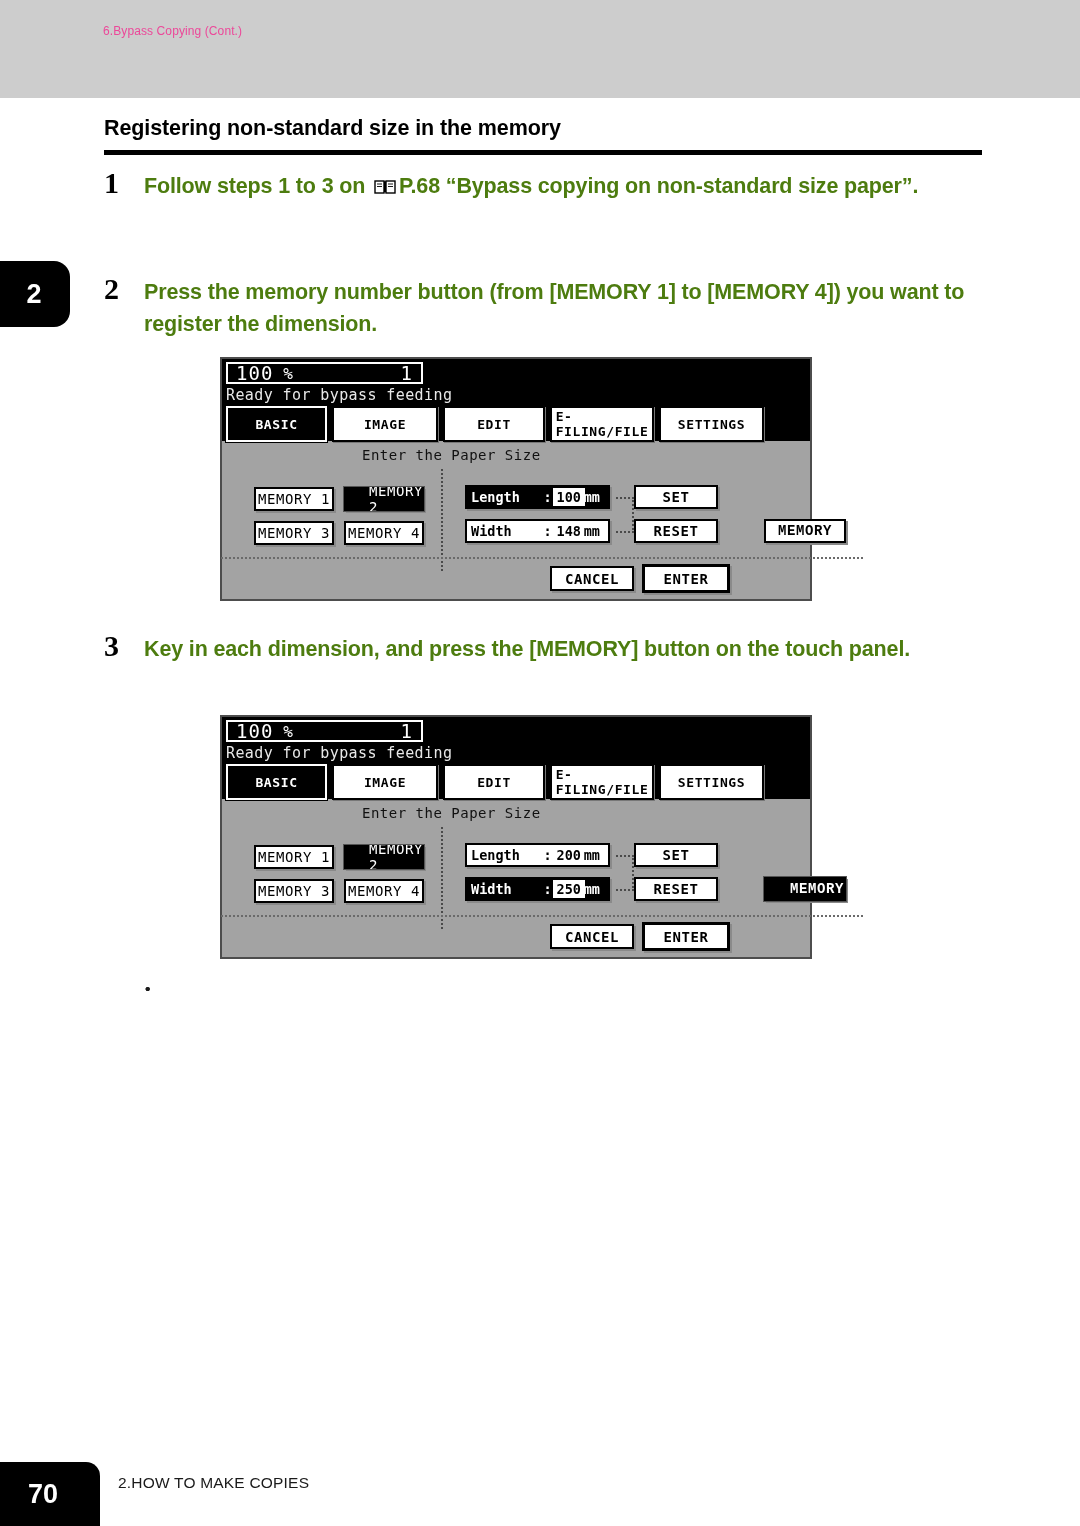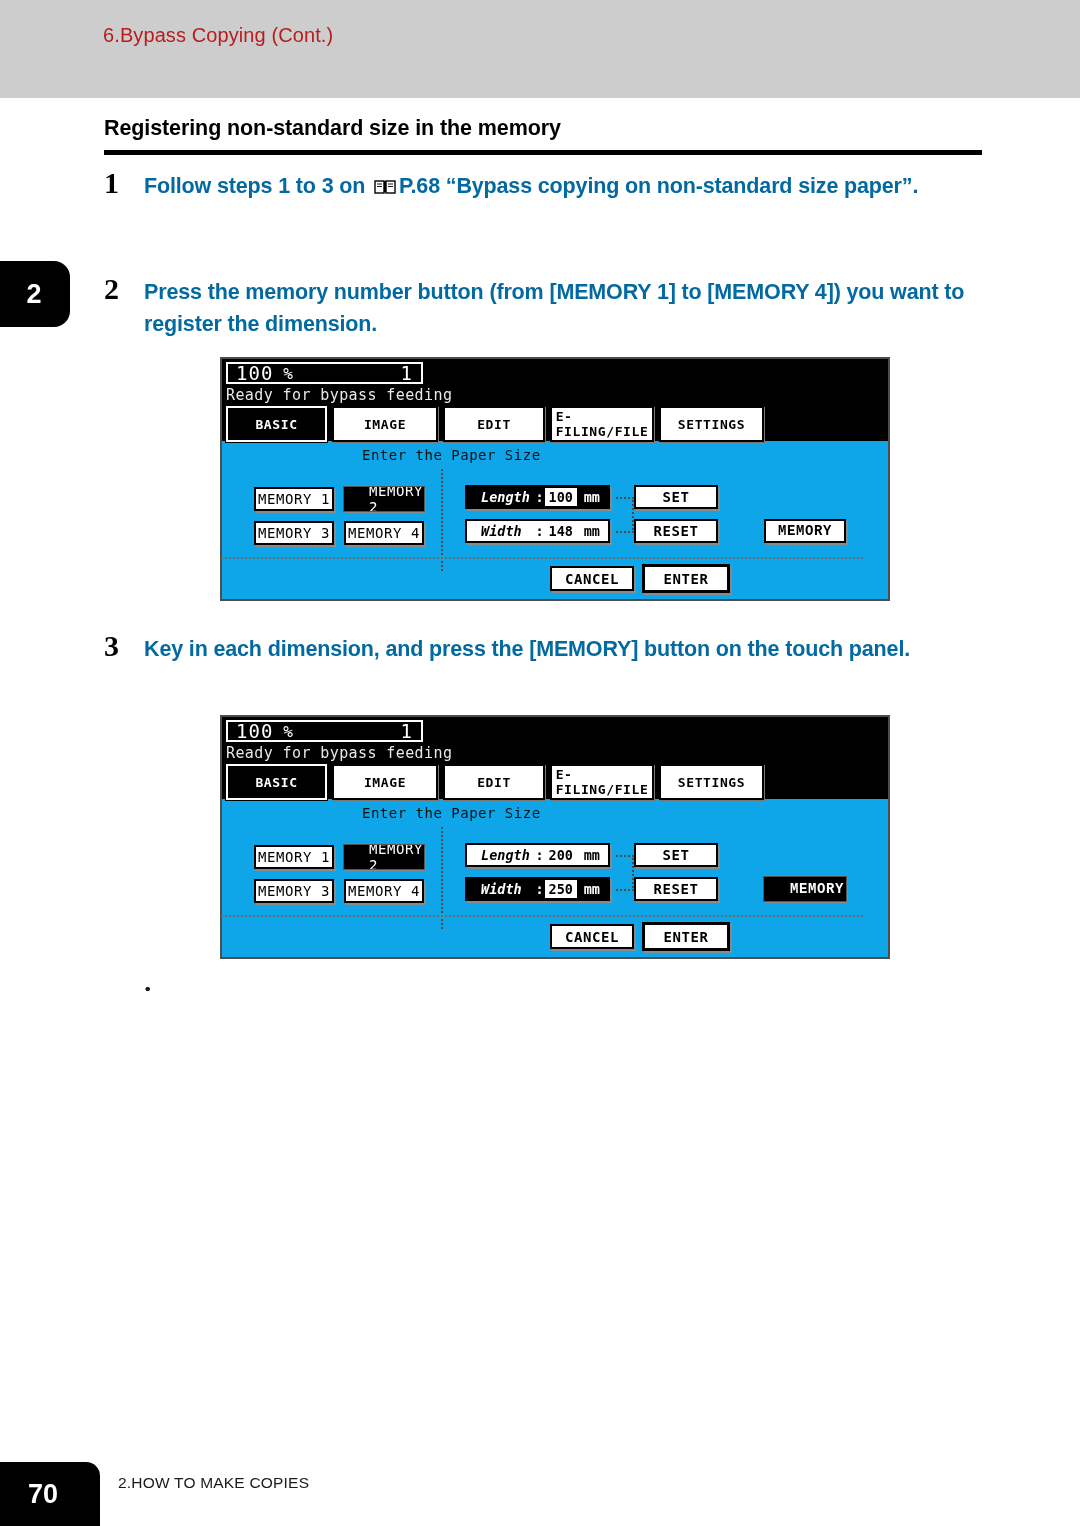--- a/index.html
+++ b/index.html
@@ -12,21 +12,21 @@
     -webkit-font-smoothing:antialiased;
   }
 
   
   .runhead-band{
     position:absolute; left:0; top:0; width:1080px; height:98px;
     background:#cdcdcd;
   }
   .runhead-text{
     position:absolute; left:103px; top:24px;
-    font-size:20px; color:#b91c1c; letter-spacing:.1px;text-align:center;
+    font-size:12px; color:#ec4899; letter-spacing:.1px;text-align:center;
   }
 
   
   .side-tab{
     position:absolute; left:-8px; top:261px; width:78px; height:66px;
     background:#000; border-radius:0 16px 16px 0;
     color:#fff; font-weight:bold; font-size:27px;
     display:flex; align-items:center; justify-content:center;
     padding-left:6px; box-sizing:border-box;
   }
@@ -44,28 +44,28 @@
   
   .step{ position:absolute; }
   .step-num{
     position:absolute; left:0; top:0;
     font-size:30px; font-weight:bold; color:#000;
     font-family:"Liberation Serif", serif;
   }
   .step-body{
     position:absolute; left:40px; top:4px; width:840px;
     font-size:21.5px; font-weight:bold; line-height:32px;
-    color:#0369a1; letter-spacing:-.15px;
+    color:#4d7c0f; letter-spacing:-.15px;
   }
   .book-icon{ display:inline-block; vertical-align:-2px; margin:0 3px; }
 
   
   .lcd{
-    position:absolute; width:670px;
-    border:2px solid #4d4d4d; background:#0ea5e9; box-sizing:border-box;
+    position:absolute; width:592px;
+    border:2px solid #4d4d4d; background:#a3a3a3; box-sizing:border-box;
     font-family:"DejaVu Sans Mono", monospace;
   }
   .lcd-head{
     background:#000; color:#fff; position:relative;
     height:82px; box-sizing:border-box; padding:0;
   }
   .lcd-statusbox{
     position:absolute; left:4px; top:3px; width:197px; height:22px;
     border:2px solid #fff; box-sizing:border-box;
     display:flex; align-items:center;
@@ -141,30 +141,30 @@
     position:absolute; width:145px; height:24px; box-sizing:border-box;
     border:2px solid #000; background:#fff; color:#000;
     box-shadow:inset 0 0 0 1px #fff, 2px 2px 0 0 #8a8a8a;
     font-size:13.5px; font-weight:bold;
     display:flex; align-items:center;
   }
   .field.dark{
     background:#000; color:#fff;
     box-shadow:inset 0 0 0 1px #000, 2px 2px 0 0 #8a8a8a;
   }
-  .f-label{ margin-left:14px;font-style:italic; }
+  .f-label{ margin-left:4px; }
   .f-colon{ margin-left:auto; }
   .f-val{
     margin-left:2px; min-width:30px; text-align:center;
     font-weight:bold;
   }
   .field.dark .f-val{
     background:#fff; color:#000; outline:1px solid #fff;
   }
-  .f-unit{ margin-left:8px; margin-right:8px; }
+  .f-unit{ margin-left:0; margin-right:8px; }
   .field-len{ left:243px; top:44px; }
   .field-wid{ left:243px; top:78px; }
 
   .connector{
     position:absolute; left:394px; top:56px; width:18px; height:36px;
   }
   .connector i{ position:absolute; background:none; }
   .c-top{ left:0; top:0; width:18px; border-top:2px dotted #4a4a4a; }
   .c-bot{ left:0; bottom:0; width:18px; border-top:2px dotted #4a4a4a; }
   .c-mid{ left:16px; top:0; height:36px; border-left:2px dotted #4a4a4a; }

